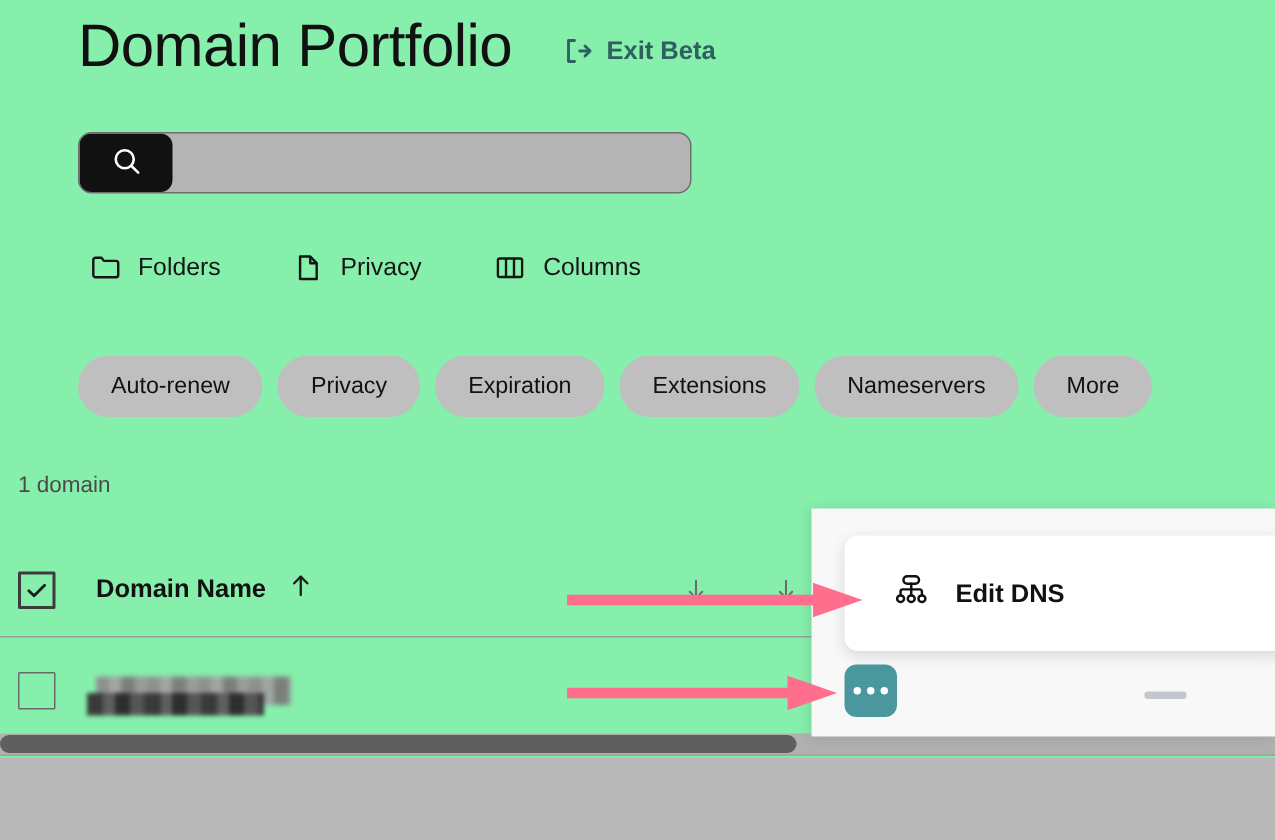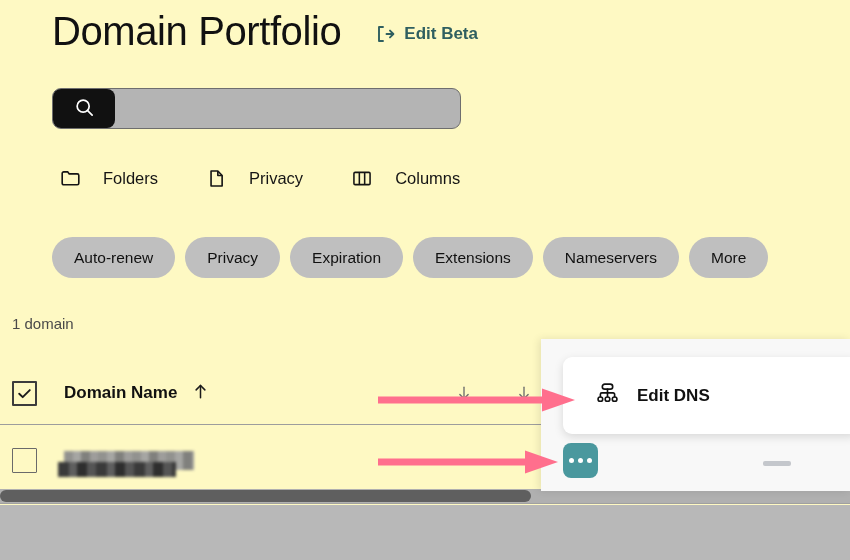--- a/index.html
+++ b/index.html
@@ -14,21 +14,21 @@
   body {
     font-family: "Liberation Sans", sans-serif;
     background: #b4b4b4;
     position: relative;
     -webkit-font-smoothing: antialiased;
   }
 
   .page {
     position: absolute;
     inset: 0;
-    background: #fef9c3;
+    background: #86efac;
   }
 
   
   .header-row {
     position: absolute;
     left: 52px;
     top: 6px;
     display: flex;
     align-items: center;
     gap: 34px;
@@ -94,21 +94,21 @@
     position: absolute;
     left: 60px;
     top: 168px;
     display: flex;
     align-items: center;
     gap: 48px;
   }
   .tool-btn {
     display: flex;
     align-items: center;
-    gap: 22px;
+    gap: 11px;
     font-size: 16.5px;
     color: #151515;
     cursor: pointer;
     background: none;
     border: none;
     font-family: "Liberation Sans", sans-serif;
     padding: 0;
   }
   .tool-btn svg { display: block; }
 
@@ -334,21 +334,21 @@
     <div class="page-title">Domain Portfolio</div>
 
     <div class="exit-beta">
       <span>
         <svg width="20" height="20" viewBox="0 0 20 20" fill="none" stroke="#2f5f60" stroke-width="1.9" stroke-linecap="round" stroke-linejoin="round">
           <path d="M8 3 H4 V17 H8"></path>
           <path d="M11.5 10 H18"></path>
           <path d="M15 6.6 L18.4 10 L15 13.4"></path>
         </svg>
       </span>
-      <span>Edit Beta</span>
+      <span>Exit Beta</span>
     </div>
   </div>
 
   <div class="search-wrap">
     <button class="search-btn">
       <span>
         <svg width="21" height="21" viewBox="0 0 22 22" fill="none" stroke="#ffffff" stroke-width="1.8" stroke-linecap="round">
           <circle cx="9.6" cy="9.6" r="6.3"></circle>
           <path d="M14.3 14.3 L19 19"></path>
         </svg>

